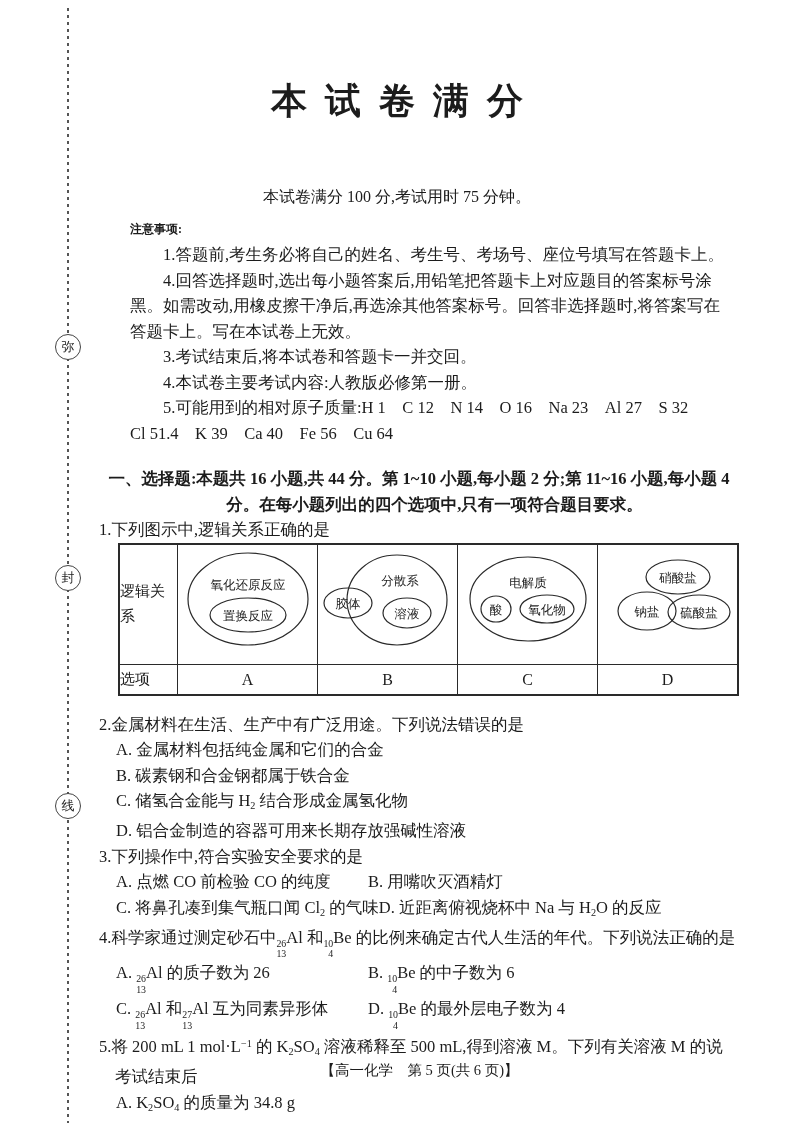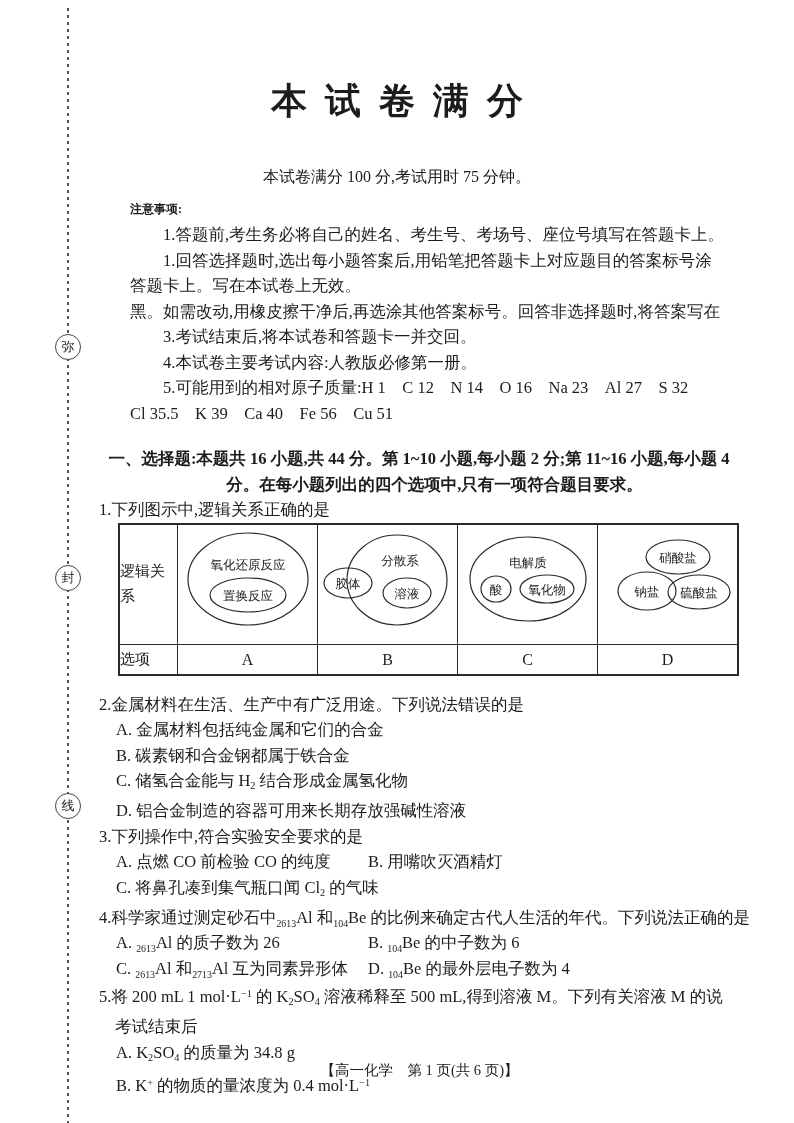--- a/index.html
+++ b/index.html
@@ -23,42 +23,42 @@
   .seal-mark.m1 { top:565px; }
   .seal-mark.m2 { top:793px; }
 
   .content { position:absolute; left:99px; top:0; width:640px; }
 
   .title {
     margin-top:78px; width:596px; text-align:center;
     font-size:36px; line-height:46px; font-weight:bold;
     letter-spacing:18px; text-indent:18px; white-space:pre;
   }
-  .subtitle { margin-top:40px; width:596px; text-align:center; font-size:16px; white-space:pre; }
+  .subtitle { margin-top:60px; width:596px; text-align:center; font-size:16px; white-space:pre; }
 
   .notice { margin-top:7px; margin-left:31px; }
   .notice-head { font-weight:bold; font-size:12px; }
   .nline { white-space:pre; }
   .indent { padding-left:2em; }
 
   .section { margin-top:20px; font-weight:bold; }
   .section .l2 { padding-left:31px; }
   .sline { white-space:pre;text-align:center; }
 
   .q { white-space:pre; }
   .q-cont { padding-left:16px; }
   .opt { padding-left:17px; white-space:pre; }
   .opt2 { padding-left:17px; display:flex; }
   .opt2 .oL { flex:0 0 252px; white-space:pre; }
   .opt2 .oR { white-space:pre; }
 
   sub { font-size:0.62em; vertical-align:-0.25em; }
   sup { font-size:0.62em; vertical-align:0.5em; }
   .iso {
-    display:inline-flex; flex-direction:row; justify-content:center;
+    display:inline-flex; flex-direction:column; justify-content:center;
     vertical-align:-0.42em; line-height:1; font-size:0.6em; text-align:right;
   }
   .iso span { display:block; height:1.08em; }
 
   .tablewrap { margin:0 0 11px 19px; }
   table.q1t { border-collapse:collapse; table-layout:fixed; }
   table.q1t td { border:1px solid #2a2a2a; padding:0; vertical-align:middle; }
   table.q1t { border:2px solid #2a2a2a; }
   td.lbl { width:66px; text-align:left; font-size:15px; }
   td.diag { width:139px; height:112px; }
@@ -82,27 +82,27 @@
 <div class="seal-mark m2">线</div>
 
 <div class="content">
 
   <div class="title">本试卷满分</div>
   <div class="subtitle">本试卷满分 100 分,考试用时 75 分钟。</div>
 
   <div class="notice">
     <div class="notice-head">注意事项:</div>
     <div class="nline indent">1.答题前,考生务必将自己的姓名、考生号、考场号、座位号填写在答题卡上。</div>
-    <div class="nline indent">1.回答选择题时,选出每小题答案后,用铅笔把答题卡上对应题目的答案标号涂</div>
+    <div class="nline indent">4.回答选择题时,选出每小题答案后,用铅笔把答题卡上对应题目的答案标号涂</div>
+    <div class="nline">黑。如需改动,用橡皮擦干净后,再选涂其他答案标号。回答非选择题时,将答案写在</div>
     <div class="nline">答题卡上。写在本试卷上无效。</div>
-    <div class="nline">黑。如需改动,用橡皮擦干净后,再选涂其他答案标号。回答非选择题时,将答案写在</div>
     <div class="nline indent">3.考试结束后,将本试卷和答题卡一并交回。</div>
     <div class="nline indent">4.本试卷主要考试内容:人教版必修第一册。</div>
     <div class="nline indent">5.可能用到的相对原子质量:H 1　C 12　N 14　O 16　Na 23　Al 27　S 32</div>
-    <div class="nline">Cl 35.5　K 39　Ca 40　Fe 56　Cu 51</div>
+    <div class="nline">Cl 51.4　K 39　Ca 40　Fe 56　Cu 64</div>
   </div>
 
   <div class="section">
     <div class="sline">一、选择题:本题共 16 小题,共 44 分。第 1~10 小题,每小题 2 分;第 11~16 小题,每小题 4</div>
     <div class="sline l2">分。在每小题列出的四个选项中,只有一项符合题目要求。</div>
   </div>
 
   <div class="q">1.下列图示中,逻辑关系正确的是</div>
 
   <div class="tablewrap">
@@ -166,32 +166,33 @@
   <div class="opt">C. 储氢合金能与 H<sub>2</sub> 结合形成金属氢化物</div>
   <div class="opt">D. 铝合金制造的容器可用来长期存放强碱性溶液</div>
 
   <div class="q">3.下列操作中,符合实验安全要求的是</div>
   <div class="opt2">
     <span class="oL">A. 点燃 CO 前检验 CO 的纯度</span>
     <span class="oR">B. 用嘴吹灭酒精灯</span>
   </div>
   <div class="opt2">
     <span class="oL">C. 将鼻孔凑到集气瓶口闻 Cl<sub>2</sub> 的气味</span>
+    <span class="oR">D. 近距离俯视烧杯中 Na 与 H<sub>2</sub>O 的反应</span>
   </div>
 
   <div class="q">4.科学家通过测定砂石中<span class="iso"><span>26</span><span>13</span></span>Al 和<span class="iso"><span>10</span><span>4</span></span>Be 的比例来确定古代人生活的年代。下列说法正确的是</div>
   <div class="opt2">
     <span class="oL">A. <span class="iso"><span>26</span><span>13</span></span>Al 的质子数为 26</span>
     <span class="oR">B. <span class="iso"><span>10</span><span>4</span></span>Be 的中子数为 6</span>
   </div>
   <div class="opt2">
     <span class="oL">C. <span class="iso"><span>26</span><span>13</span></span>Al 和<span class="iso"><span>27</span><span>13</span></span>Al 互为同素异形体</span>
     <span class="oR">D. <span class="iso"><span>10</span><span>4</span></span>Be 的最外层电子数为 4</span>
   </div>
 
   <div class="q">5.将 200 mL 1 mol·L<sup>−1</sup> 的 K<sub>2</sub>SO<sub>4</sub> 溶液稀释至 500 mL,得到溶液 M。下列有关溶液 M 的说</div>
   <div class="q q-cont">考试结束后</div>
   <div class="opt">A. K<sub>2</sub>SO<sub>4</sub> 的质量为 34.8 g</div>
   <div class="opt">B. K<sup>+</sup> 的物质的量浓度为 0.4 mol·L<sup>−1</sup></div>
 
 </div>
 
-<div class="footer">【高一化学　第 1 页(共 6 页)】</div>
+<div class="footer">【高一化学　第 5 页(共 6 页)】</div>
 
 </body></html>

